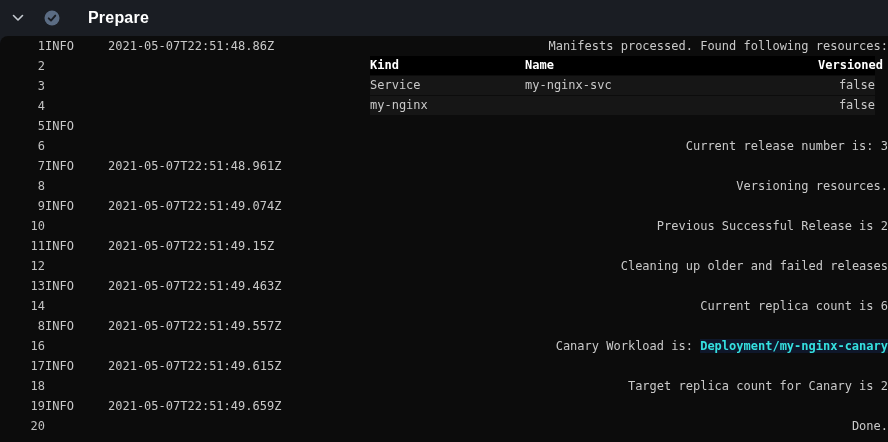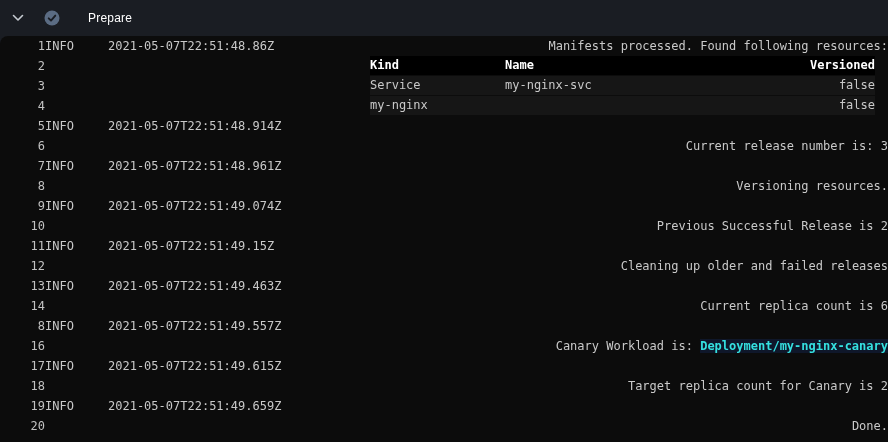--- a/index.html
+++ b/index.html
@@ -8,33 +8,33 @@
     --accent-cyan:#35e0e0; --check-icon:#5b6c83; --title-text:#ffffff;
     --chevron-icon:#c6cbd1; --line-number:#c2c2c2;
   }
   *{box-sizing:border-box;margin:0;padding:0;}
   html,body{width:888px;height:442px;overflow:hidden;}
   body{background:var(--header-bg);font-family:"Liberation Sans",sans-serif;}
   .app{width:888px;height:442px;display:flex;flex-direction:column;}
   .header{height:36px;flex:none;display:flex;align-items:center;background:var(--header-bg);padding-left:8px;}
   .icon-btn{width:20px;height:20px;display:flex;align-items:center;justify-content:center;color:var(--chevron-icon);cursor:pointer;}
   .status-ic{width:16px;height:16px;margin-left:16px;display:flex;align-items:center;justify-content:center;}
-  .title{color:var(--title-text);font-size:12px;font-weight:400;margin-left:28px;letter-spacing:.2px;}
+  .title{color:var(--title-text);font-size:16px;font-weight:700;margin-left:28px;letter-spacing:.2px;}
   .log{flex:1;background:var(--log-bg);border-top-left-radius:8px;
        font-family:"DejaVu Sans Mono","Liberation Mono",monospace;font-size:12px;
        color:var(--log-text);overflow:hidden;}
   .row{display:flex;height:20px;line-height:20px;white-space:pre;}
   .num{width:45px;flex:none;text-align:right;color:var(--line-number);cursor:pointer;}
   .lvl{width:63px;flex:none;}
   .ts{width:230px;flex:none;}
   .msg{flex:1;white-space:pre;overflow:hidden;text-align:right;}
   .tband{margin-left:325px;width:505px;height:19px;line-height:19px;display:flex;flex:none;}
   .tband.head{background:var(--table-header-bg);font-weight:bold;color:#ffffff;}
   .tband.data{background:var(--table-row-bg);}
-  .tk{width:135px;flex:none;}
+  .tk{width:155px;flex:none;}
   .tn{width:293px;flex:none;}
   .tv{flex:1;text-align:right;}
   .hl{color:var(--accent-cyan);font-weight:bold;background:#0f172a;}
 </style>
 </head>
 <body>
 
 <div class="app">
 
   <div class="header">
@@ -83,21 +83,20 @@
       <span class="num">4</span>
       <div class="tband data">
         <span class="tn">my-nginx</span>
         <span class="tv">false</span>
       </div>
     </div>
 
     <div class="row">
       <span class="num">5</span>
       <span class="lvl">INFO</span>
-      <span class="ts">2021-05-07T22:51:48.914Z</span>
       <span class="msg"></span>
     </div>
 
     <div class="row">
       <span class="num">6</span>
       <span class="lvl"></span>
       <span class="ts"></span>
       <span class="msg">Current release number is: 3</span>
     </div>
 

